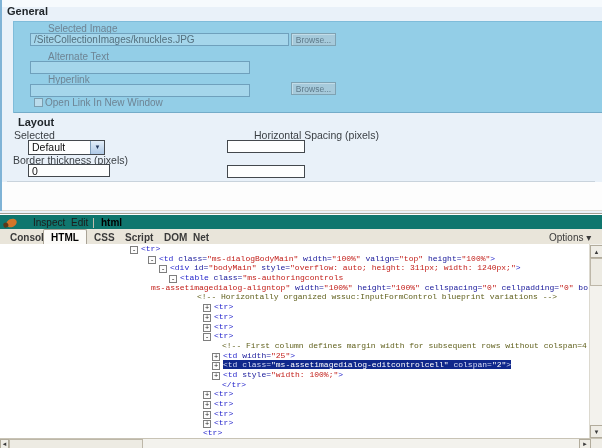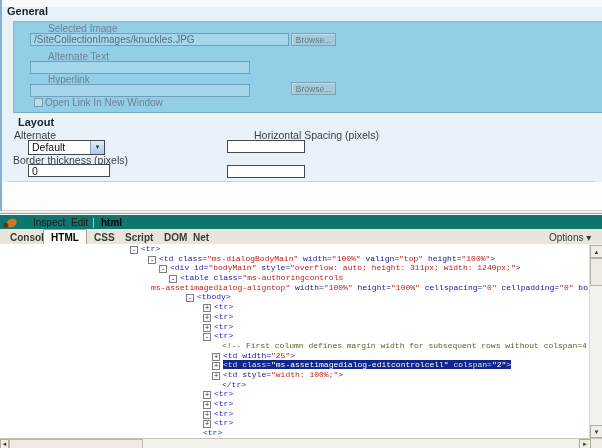--- a/index.html
+++ b/index.html
@@ -88,21 +88,21 @@
     <div class="abs plabel" style="left:34px;top:52px;">Hyperlink</div>
     <input class="pinput" style="left: 16px; top: 62px; width: 215px;" readonly="" value="">
     <button class="pbtn" style="left:277px;top:60px;width:45px;height:13px;">Browse...</button>
 
     <span class="abs cb" style="left:20px;top:76px;"></span>
     <div class="abs plabel" style="left:31px;top:75px;">Open Link In New Window</div>
   </div>
 
   <div class="abs sec-head" style="left:18px;top:116px;">Layout</div>
 
-  <div class="abs llabel" style="left:14px;top:129px;">Alternate</div>
+  <div class="abs llabel" style="left:14px;top:129px;">Selected</div>
   <div class="abs select">
     <span class="val">Default</span>
     <span class="btn">▼</span>
   </div>
 
   <div class="abs llabel" style="left:210px;top:129px;padding-left:44px;">Horizontal Spacing (pixels)</div>
   <input class="linput" style="left: 227px; top: 140px; width: 73px;" value="">
 
   <div class="abs llabel" style="left:13px;top:154px;">Border thickness (pixels)</div>
   <input class="linput" style="left: 28px; top: 164px; width: 77px;" value="0">
@@ -137,21 +137,21 @@
       <span>▾</span>
     </span>
   </div>
 
   <div id="tree" class="abs">
       <div class="trow" style="padding-left: 130px;"><span class="exp">-</span><span><span class="sg-t">&lt;tr&gt;</span></span></div>
       <div class="trow" style="padding-left: 148px;"><span class="exp">-</span><span><span class="sg-t">&lt;td </span><span class="sg-a">class=</span><span class="sg-v">"ms-dialogBodyMain"</span><span class="sg-a"> width=</span><span class="sg-v">"100%"</span><span class="sg-a"> valign=</span><span class="sg-v">"top"</span><span class="sg-a"> height=</span><span class="sg-v">"100%"</span><span class="sg-t">&gt;</span></span></div>
       <div class="trow" style="padding-left: 159px;"><span class="exp">-</span><span><span class="sg-t">&lt;div </span><span class="sg-a">id=</span><span class="sg-v">"bodyMain"</span><span class="sg-a"> style=</span><span class="sg-v">"overflow: auto; height: 311px; width: 1240px;"</span><span class="sg-t">&gt;</span></span></div>
       <div class="trow" style="padding-left: 169px;"><span class="exp">-</span><span><span class="sg-t">&lt;table </span><span class="sg-a">class=</span><span class="sg-v">"ms-authoringcontrols</span></span></div>
       <div class="trow" style="padding-left: 151px;"><span><span class="sg-v">ms-assetimagedialog-aligntop"</span><span class="sg-a"> width=</span><span class="sg-v">"100%"</span><span class="sg-a"> height=</span><span class="sg-v">"100%"</span><span class="sg-a"> cellspacing=</span><span class="sg-v">"0"</span><span class="sg-a"> cellpadding=</span><span class="sg-v">"0"</span><span class="sg-a"> border=</span></span></div>
-      <div class="trow" style="padding-left: 186px;"><span class="exp">-</span><span><span class="sg-t">&lt;tbody&gt;</span></span></div>
+      <div class="trow" style="padding-left: 197px;"><span><span class="sg-c">&lt;!-- Horizontally organized wssuc:InputFormControl blueprint variations --&gt;</span></span></div>
       <div class="trow" style="padding-left: 203px;"><span class="exp">+</span><span><span class="sg-t">&lt;tr&gt;</span></span></div>
       <div class="trow" style="padding-left: 203px;"><span class="exp">+</span><span><span class="sg-t">&lt;tr&gt;</span></span></div>
       <div class="trow" style="padding-left: 203px;"><span class="exp">+</span><span><span class="sg-t">&lt;tr&gt;</span></span></div>
       <div class="trow" style="padding-left: 203px;"><span class="exp">-</span><span><span class="sg-t">&lt;tr&gt;</span></span></div>
       <div class="trow" style="padding-left: 222px;"><span><span class="sg-c">&lt;!-- First column defines margin width for subsequent rows without colspan=4 --&gt;</span></span></div>
       <div class="trow" style="padding-left: 212px;"><span class="exp">+</span><span><span class="sg-t">&lt;td </span><span class="sg-a">width=</span><span class="sg-v">"25"</span><span class="sg-t">&gt;</span></span></div>
       <div class="trow" style="padding-left: 212px;"><span class="exp">+</span><span class="selseg"><span class="sg-t">&lt;td </span><span class="sg-a">class=</span><span class="sg-v">"ms-assetimagedialog-editcontrolcell"</span><span class="sg-a"> colspan=</span><span class="sg-v">"2"</span><span class="sg-t">&gt;</span></span></div>
       <div class="trow" style="padding-left: 212px;"><span class="exp">+</span><span><span class="sg-t">&lt;td </span><span class="sg-a">style=</span><span class="sg-v">"width: 100%;"</span><span class="sg-t">&gt;</span></span></div>
       <div class="trow" style="padding-left: 222px;"><span><span class="sg-t">&lt;/tr&gt;</span></span></div>
       <div class="trow" style="padding-left: 203px;"><span class="exp">+</span><span><span class="sg-t">&lt;tr&gt;</span></span></div>

